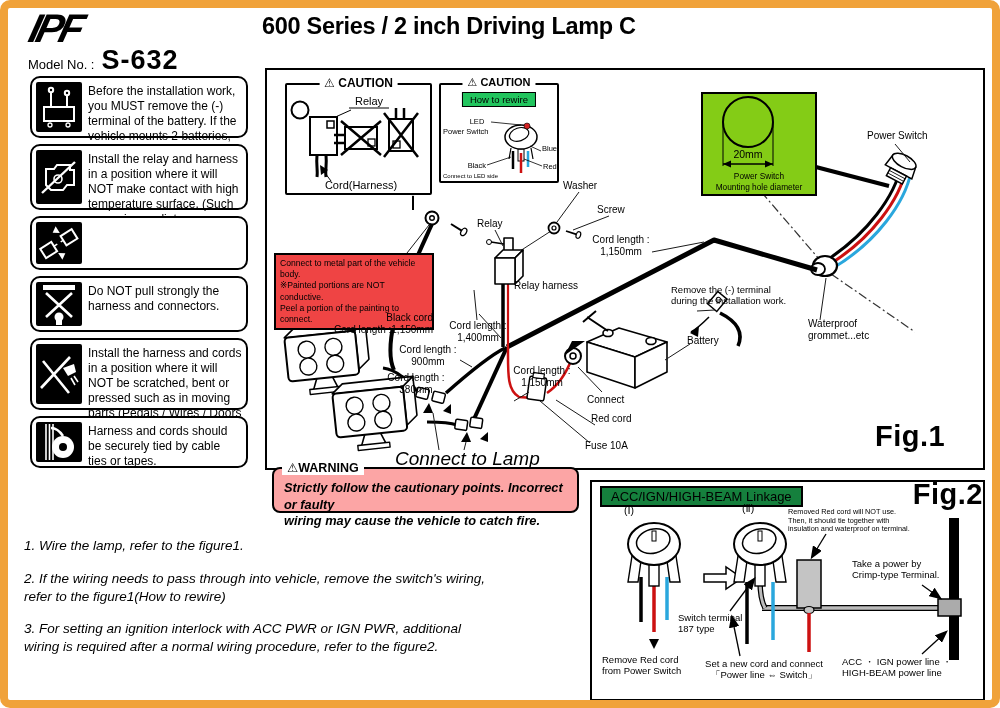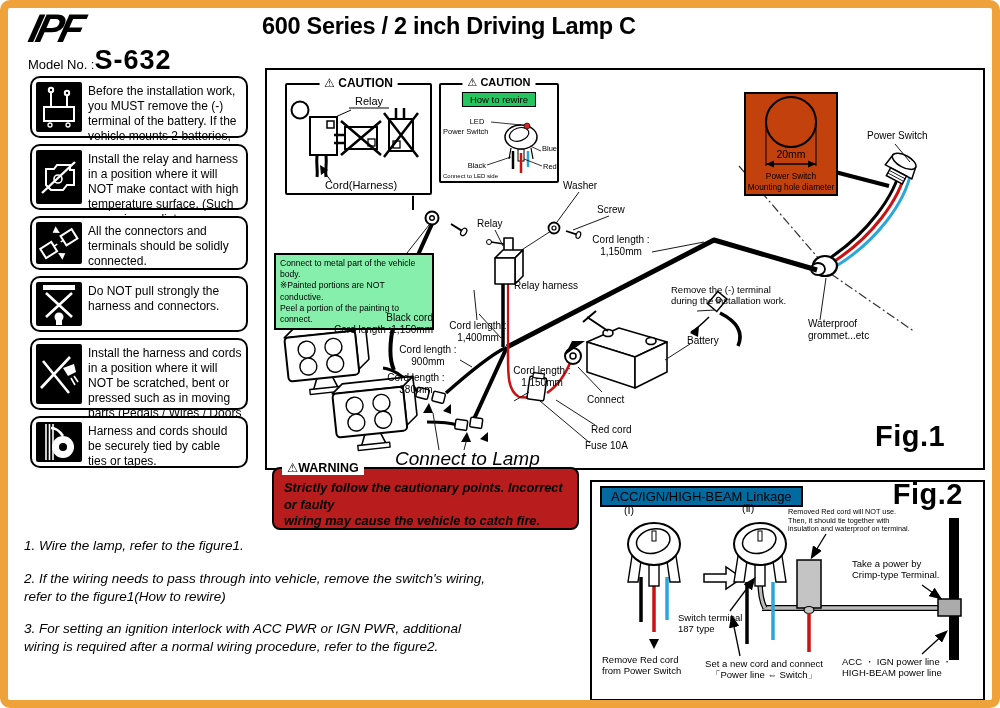--- a/index.html
+++ b/index.html
@@ -2,47 +2,47 @@
 <html><head>
 <meta charset="utf-8">
 <style>
 *{margin:0;padding:0;box-sizing:border-box}
 body{font-family:"Liberation Sans","DejaVu Sans",sans-serif;background:#fff;color:#000}
 .page{position:relative;width:1000px;height:708px;background:#fff;overflow:hidden}
 .frame{position:absolute;inset:0;border:8px solid #F0A23A;border-radius:10px;pointer-events:none;z-index:60}
 .abs{position:absolute}
 svg{display:block}
 .logo{left:30px;top:6px;font-size:40px;font-weight:bold;font-style:italic;letter-spacing:-4px;transform:skewX(-14deg)}
-.modelline{left:28px;top:45px;display:flex;align-items:baseline;}
+.modelline{left:28px;top:45px;display:flex;align-items:baseline;gap:7px}
 .model-label{font-size:13px}
 .model-no{font-size:27px;font-weight:bold;letter-spacing:1px}
 .doc-title{left:262px;top:13px;font-size:23.5px;font-weight:bold;letter-spacing:-0.3px}
 .cautions{left:30px;top:76px;width:218px;display:flex;flex-direction:column;gap:6px}
 .cbox{border:2px solid #000;border-radius:10px;display:flex;gap:6px;padding:4px;background:#fff}
 .cicon{width:46px;flex:0 0 46px;background:#000;border-radius:2px;display:flex;align-items:center;justify-content:center}
 .ctext{font-size:12px;line-height:1.25;padding-top:2px}
 .fig1{left:265px;top:68px;width:720px;height:402px;border:2px solid #000;background:#fff}
 .fig1>*{position:absolute}
 .fig2>*{position:absolute}
 .lbl{font-size:10px;line-height:1.18;white-space:pre-line;z-index:3}
 .c{text-align:center}.r{text-align:right}
 .s95{font-size:9.5px}.s13i{font-size:19px;font-style:italic}
 .cau{border:2px solid #000;border-radius:2px;background:#fff;z-index:2}
 .cau-tab{position:absolute;top:-9px;left:50%;transform:translateX(-50%);background:#fff;padding:0 5px;font-weight:bold;font-size:12px;white-space:nowrap;z-index:4}
 .rewire-tag{position:absolute;top:7px;left:50%;transform:translateX(-50%);border:1.5px solid #000;background:#22c55e;padding:1px 7px;font-size:9.5px;white-space:nowrap;z-index:4}
-.mountbox{left:477px;top:22px;width:94px;height:104px;border:2px solid #000;background:#c2410c;z-index:2}
+.mountbox{left:434px;top:22px;width:116px;height:104px;border:2px solid #000;background:#84cc16;z-index:2}
 .mount-cap{position:absolute;left:0;right:0;bottom:2px;text-align:center;font-size:8.3px;line-height:1.25}
-.notebox{left:7px;top:183px;width:160px;border:2px solid #000;background:#86efac;font-size:8.6px;line-height:1.3;padding:3px 4px;white-space:pre-line;z-index:3}
+.notebox{left:7px;top:183px;width:160px;border:2px solid #000;background:#ef4444;font-size:8.6px;line-height:1.3;padding:3px 4px;white-space:pre-line;z-index:3}
 .figlab{font-size:29px;font-weight:600;letter-spacing:0.5px}
-.warnbox{left:272px;top:467px;width:307px;height:63px;border:2px solid #000;border-radius:8px;background:#b91c1c}
+.warnbox{left:272px;top:467px;width:307px;height:46px;border:2px solid #000;border-radius:8px;background:#fca5a5}
 .warn-tab{position:absolute;top:-9px;left:8px;background:#fff;padding:0 5px;font-weight:bold;font-size:12.5px}
 .warn-text{padding:11px 8px 0 10px;font-size:12.8px;font-weight:bold;font-style:italic;line-height:1.3;white-space:pre-line}
 .fig2{left:590px;top:480px;width:395px;height:221px;border:2px solid #000;background:#fff}
-.f2title{left:8px;top:4px;border:2px solid #000;padding:1px 9px;font-size:13px;background:#0369a1;z-index:3;white-space:nowrap}
-.f2fig{right:20px;top:-4px}
+.f2title{left:8px;top:4px;border:2px solid #000;padding:1px 9px;font-size:13px;background:#15803d;z-index:3;white-space:nowrap}
+.f2fig{right:0;top:-4px}
 .instrs{left:24px;top:537px;width:575px}
 .instrs p{font-size:13.5px;font-weight:normal;font-style:italic;line-height:1.32;margin-bottom:15px;white-space:pre-line}
 .ldg path{stroke:#1a1a1a;stroke-width:1;fill:none}
 .dd{stroke:#333;stroke-width:1.2;fill:none;stroke-dasharray:9 3 2 3}
 </style>
 </head>
 <body>
 
 <div class="page">
   <div class="frame"></div>
@@ -89,21 +89,20 @@
               <g stroke="#fff" fill="none" stroke-width="2">
                 <rect x="1" y="17" width="13" height="11"></rect>
                 <rect x="25" y="17" width="13" height="11"></rect>
                 <path d="M14,22 h4 M25,22 h-3" stroke-width="1.5"></path>
               </g>
               <polygon points="20,34 14,30 14,38" fill="#fff"></polygon>
               <polygon points="20,10 26,6 26,14" fill="#fff"></polygon>
             </g>
           </svg>
       </div>
-      <div class="ctext">All the connectors and terminals should be solidly connected.</div>
     </div>
     <div class="cbox" style="height:56px">
       <div class="cicon">
         <svg viewBox="0 0 40 44" width="40" height="44">
             <rect x="4" y="3" width="32" height="5" fill="#fff"></rect>
             <path d="M7,11 L33,35 M33,11 L7,35" stroke="#fff" stroke-width="2.6"></path>
             <circle cx="20" cy="35" r="4.5" fill="#fff"></circle>
             <rect x="17" y="38" width="6" height="5" fill="#fff"></rect>
           </svg>
       </div>
@@ -363,21 +362,21 @@
     <div class="lbl c" style="left:182px;top:250px;width:58px">Cord length :
 1,400mm</div>
     <div class="lbl c" style="left:130px;top:274px;width:62px">Cord length :
 900mm</div>
     <div class="lbl c" style="left:118px;top:302px;width:62px">Cord length :
 380mm</div>
     <div class="lbl c" style="left:243px;top:295px;width:64px">Cord length :
 1,150mm</div>
     <div class="lbl" style="left:420px;top:265px">Battery</div>
     <div class="lbl" style="left:320px;top:324px">Connect</div>
-    <div class="lbl" style="left:324px;top:354px">Red cord</div>
+    <div class="lbl" style="left:324px;top:343px">Red cord</div>
     <div class="lbl" style="left:318px;top:370px">Fuse 10A</div>
     <div class="lbl s13i" style="left:128px;top:378px">Connect to Lamp</div>
     <div class="lbl" style="left:541px;top:248px">Waterproof
 grommet...etc</div>
     <div class="figlab" style="left:608px;top:350px">Fig.1</div>
   </div>
 
   <div class="abs warnbox">
     <div class="warn-tab"><span>⚠</span><span>WARNING</span></div>
     <div class="warn-text">Strictly follow the cautionary points. Incorrect or faulty

